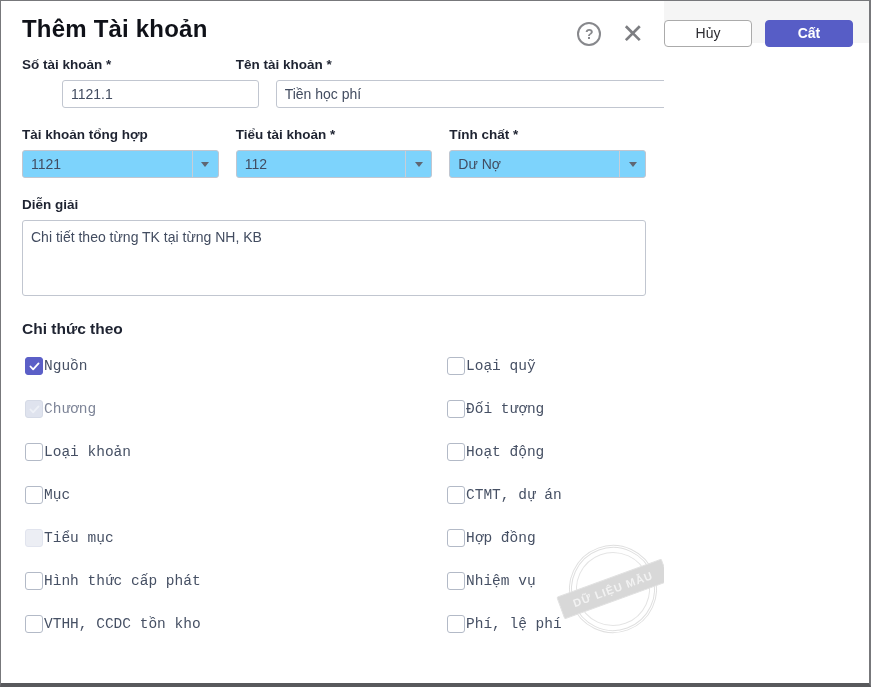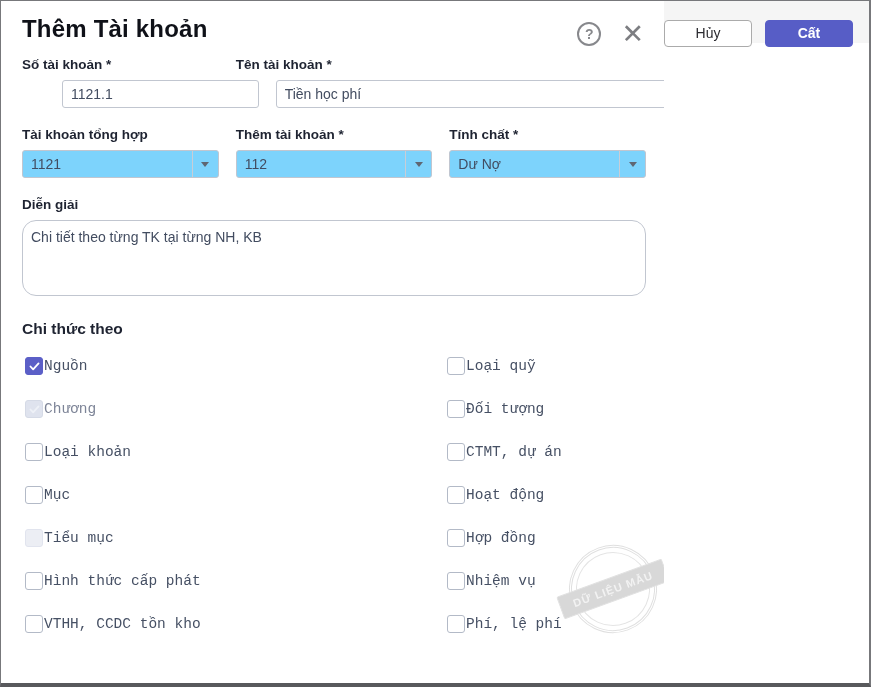--- a/index.html
+++ b/index.html
@@ -28,21 +28,21 @@
 
   .select { height:28px; border:1px solid #c1c6d0; border-radius:3px; display:flex;
             align-items:center; background:#7dd3fc; cursor:pointer; }
   .select-value { flex:1; padding:0 8px; font-size:14px; color:#424c60; white-space:nowrap; overflow:hidden; }
   .select-arrow { width:26px; height:100%; border-left:1px solid #c9cdd6; display:flex;
                   align-items:center; justify-content:center; }
   .select-arrow::after { content:""; border-left:4.5px solid transparent; border-right:4.5px solid transparent;
                          border-top:5.5px solid #5f6672; }
 
   .desc-block { margin-bottom:20px; }
-  .textarea { width:100%; height:76px; border:1px solid #c1c6d0; border-radius:14px;
+  .textarea { width:100%; height:76px; border:1px solid #c1c6d0; border-radius:3px;
               padding:8px; font-size:14px; color:#424c60; font-family:inherit; resize:none; outline:none; }
 
   .section-title { font-size:15.5px; font-weight:700; color:#1e2331; margin-bottom:19px; }
 
   .cb-grid { display:grid; grid-template-columns:422px 1fr; }
   .cb-col { display:flex; flex-direction:column; gap:25px; }
   .cb-row { display:flex; align-items:center; height:18px; }
   .cb-box { width:18px; height:18px; margin-left:3px; border:1px solid #b3bac7; border-radius:3px;
             background:#fff; display:flex; align-items:center; justify-content:center;
             cursor:pointer; flex:none; color:transparent; }
@@ -98,21 +98,21 @@
 
     <div class="form-grid">
       <div>
         <label class="field-label">Tài khoản tổng hợp</label>
         <div class="select">
           <span class="select-value">1121</span>
           <span class="select-arrow"></span>
         </div>
       </div>
       <div>
-        <label class="field-label">Thêm tài khoản *</label>
+        <label class="field-label">Tiểu tài khoản *</label>
         <div class="select">
           <span class="select-value">112</span>
           <span class="select-arrow"></span>
         </div>
       </div>
       <div>
         <label class="field-label">Tính chất *</label>
         <div class="select">
           <span class="select-value">Dư Nợ</span>
           <span class="select-arrow"></span>
@@ -210,30 +210,30 @@
     </span>
     <span class="cb-label">Đối tượng</span>
   </div>
 
   <div class="cb-row">
     <span class="cb-box">
       <svg viewBox="0 0 12 10">
                 <path d="M1.5 5l3 3.2L10.5 1.6" fill="none" stroke="currentColor" stroke-width="2" stroke-linecap="round" stroke-linejoin="round"></path>
               </svg>
     </span>
+    <span class="cb-label">Hoạt động</span>
+  </div>
+
+  <div class="cb-row">
+    <span class="cb-box">
+      <svg viewBox="0 0 12 10">
+                <path d="M1.5 5l3 3.2L10.5 1.6" fill="none" stroke="currentColor" stroke-width="2" stroke-linecap="round" stroke-linejoin="round"></path>
+              </svg>
+    </span>
     <span class="cb-label">CTMT, dự án</span>
-  </div>
-
-  <div class="cb-row">
-    <span class="cb-box">
-      <svg viewBox="0 0 12 10">
-                <path d="M1.5 5l3 3.2L10.5 1.6" fill="none" stroke="currentColor" stroke-width="2" stroke-linecap="round" stroke-linejoin="round"></path>
-              </svg>
-    </span>
-    <span class="cb-label">Hoạt động</span>
   </div>
 
   <div class="cb-row">
     <span class="cb-box">
       <svg viewBox="0 0 12 10">
                 <path d="M1.5 5l3 3.2L10.5 1.6" fill="none" stroke="currentColor" stroke-width="2" stroke-linecap="round" stroke-linejoin="round"></path>
               </svg>
     </span>
     <span class="cb-label">Hợp đồng</span>
   </div>

